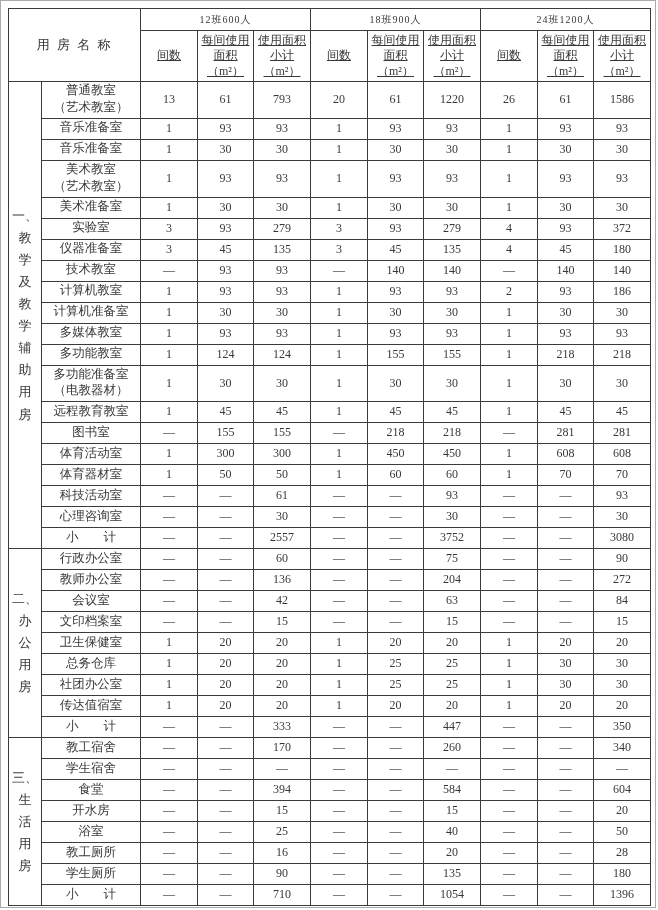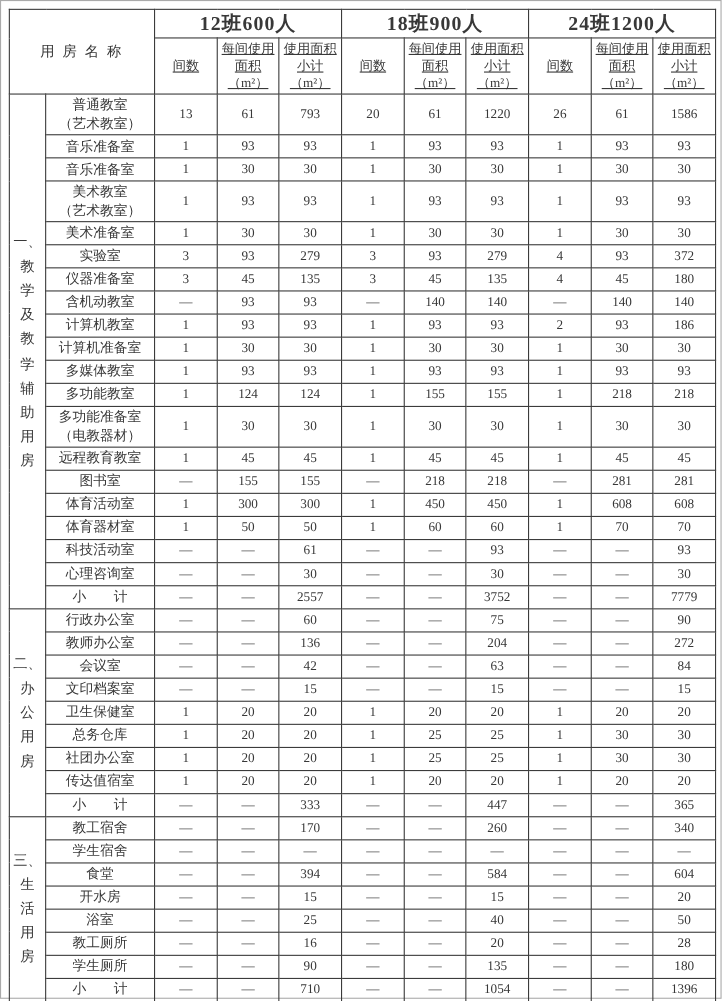--- a/index.html
+++ b/index.html
@@ -29,27 +29,27 @@
     padding:1px 2px;
     font-weight:normal;
     font-size:12px;
     color:#383838;
     overflow:hidden;
     line-height:1.3;
   }
   thead tr.grouprow{height:22px;}
   thead tr.subhead th{height:48px;font-size:12px;text-decoration:underline;}
   thead th.corner{font-size:13px;letter-spacing:2px;}
-  thead th.group{letter-spacing:1px;font-size:18px;font-weight:bold;}
+  thead th.group{letter-spacing:1px;font-size:10px;}
   .subline{display:block;line-height:1.28;}
   tbody tr{height:21px;}
   td.cat{font-size:13px;padding:2px 0;}
   td.cat div{display:block;line-height:1.7;}
   td.name{font-size:12.5px;}
-  td.name div{display:block;line-height:1.35;}
+  td.name div{display:block;line-height:1.35;font-family:Liberation Mono, monospace;}
   td.val{font-size:12px;}
 </style>
 </head>
 <body>
 
 <div class="page">
   <table class="spec">
     <colgroup>
       <col style="width:33px">
         <col style="width:99px">
@@ -220,21 +220,21 @@
           <td class="val">135</td>
           <td class="val">3</td>
           <td class="val">45</td>
           <td class="val">135</td>
           <td class="val">4</td>
           <td class="val">45</td>
           <td class="val">180</td>
         </tr>
         <tr>
           <td class="name">
-            <div>含机动教室</div>
+            <div>技术教室</div>
           </td>
           <td class="val">—</td>
           <td class="val">93</td>
           <td class="val">93</td>
           <td class="val">—</td>
           <td class="val">140</td>
           <td class="val">140</td>
           <td class="val">—</td>
           <td class="val">140</td>
           <td class="val">140</td>
@@ -399,21 +399,21 @@
             <div>小　　计</div>
           </td>
           <td class="val">—</td>
           <td class="val">—</td>
           <td class="val">2557</td>
           <td class="val">—</td>
           <td class="val">—</td>
           <td class="val">3752</td>
           <td class="val">—</td>
           <td class="val">—</td>
-          <td class="val">7779</td>
+          <td class="val">3080</td>
         </tr>
         <tr>
           <td class="cat" rowspan="9">
             <div>二、</div>
             <div>办</div>
             <div>公</div>
             <div>用</div>
             <div>房</div>
           </td>
           <td class="name">
@@ -532,21 +532,21 @@
             <div>小　　计</div>
           </td>
           <td class="val">—</td>
           <td class="val">—</td>
           <td class="val">333</td>
           <td class="val">—</td>
           <td class="val">—</td>
           <td class="val">447</td>
           <td class="val">—</td>
           <td class="val">—</td>
-          <td class="val">365</td>
+          <td class="val">350</td>
         </tr>
         <tr>
           <td class="cat" rowspan="8">
             <div>三、</div>
             <div>生</div>
             <div>活</div>
             <div>用</div>
             <div>房</div>
           </td>
           <td class="name">

